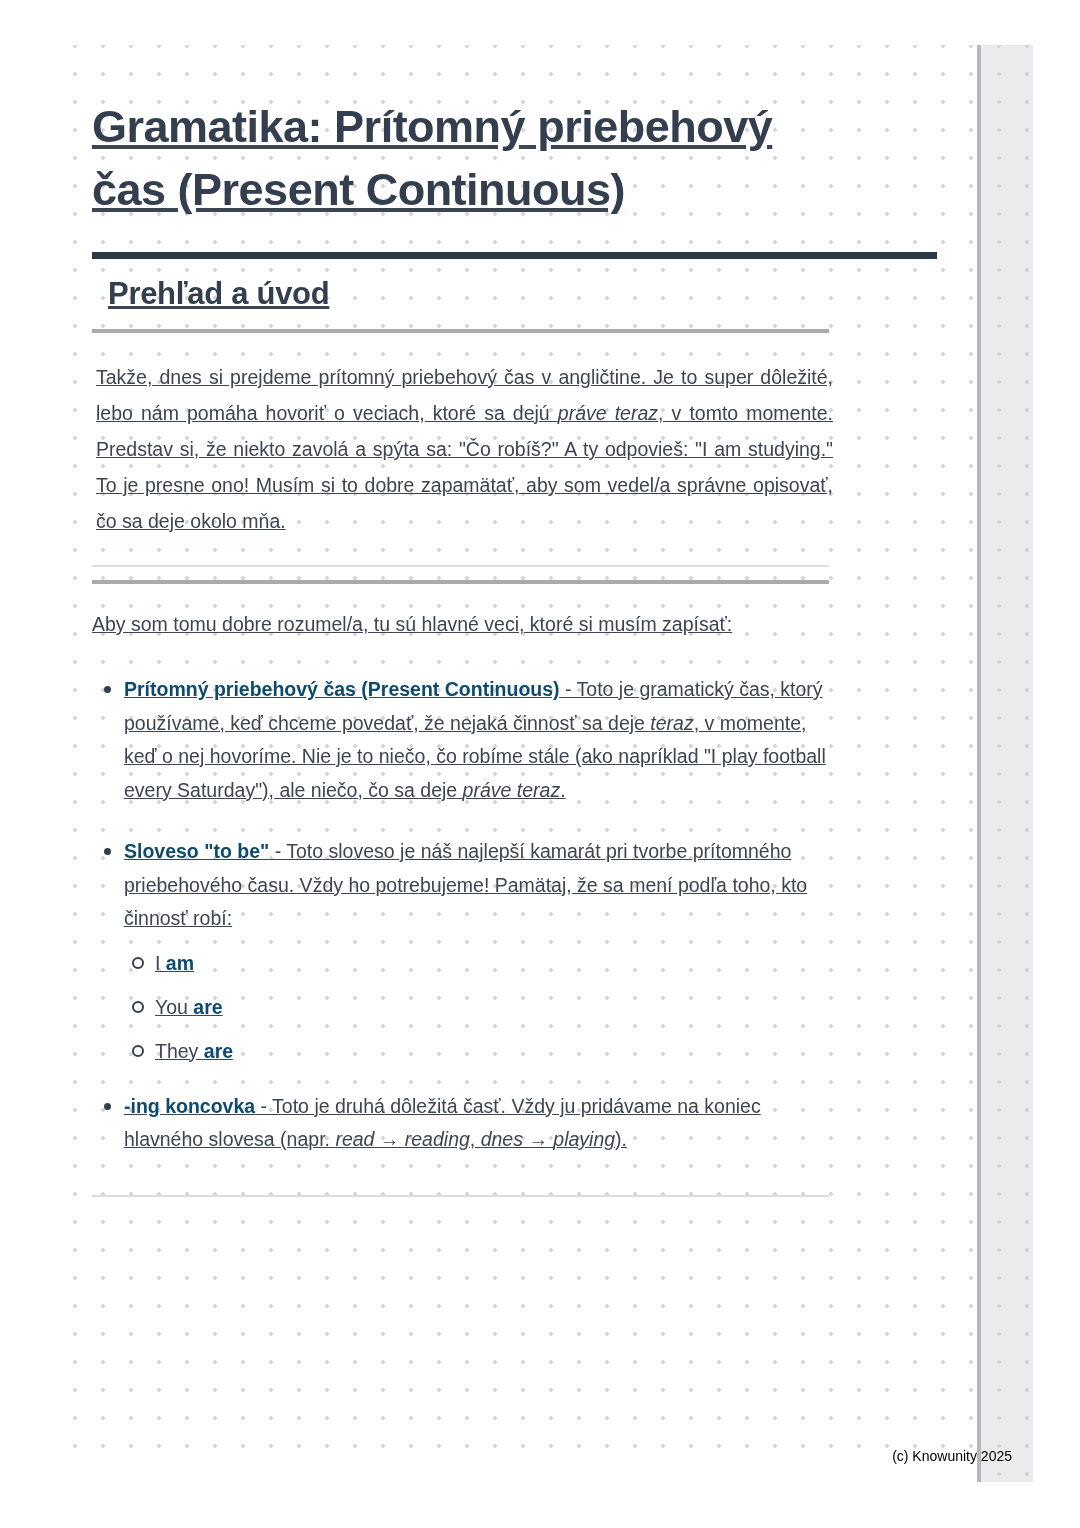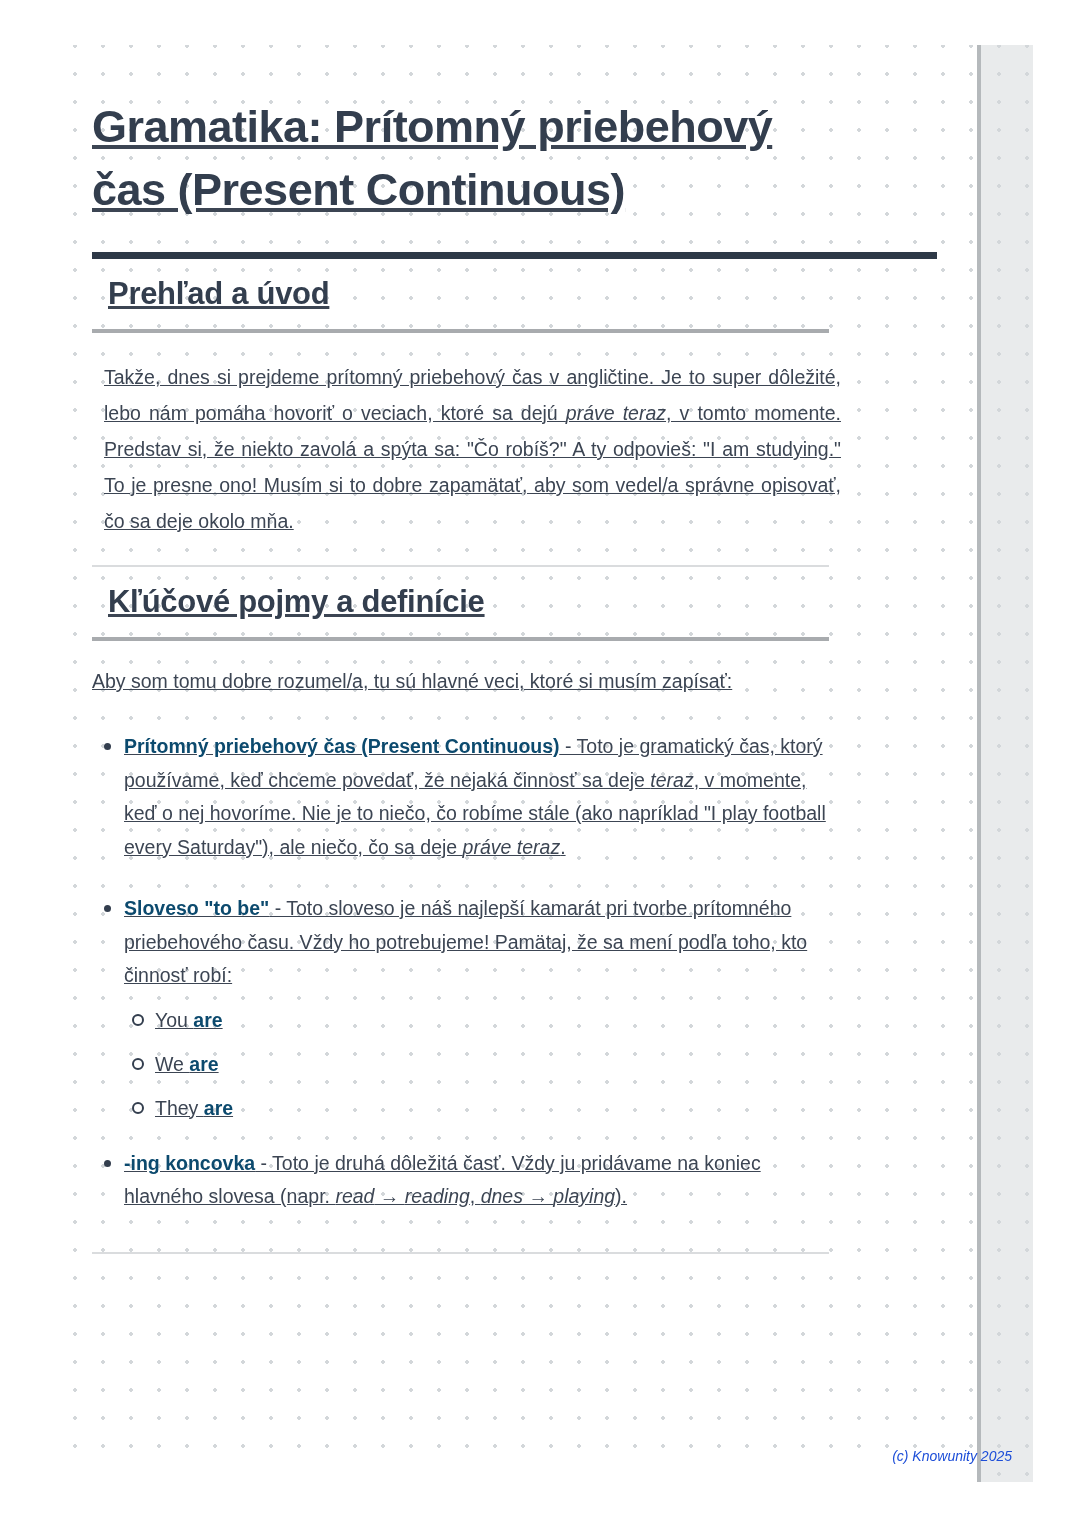--- a/index.html
+++ b/index.html
@@ -56,21 +56,21 @@
     letter-spacing: -0.3px;
   }
   .h2-first { margin-top: 52px; }
   .h2-second { margin-top: 50px; }
   .heading-underline {
     margin-top: 13px;
     width: 737px; height: 4px;
     background: #a8abae;
   }
   .para {
-    margin: 26px 0 0 12px;
+    margin: 26px 0 0 4px;
     width: 737px;
     font-size: 19.5px; line-height: 36px;
     text-align: justify;
   }
   .intro {
     margin: 25px 0 0 0;
     width: 737px;
     font-size: 19.5px; line-height: 30px;
   }
   .divider {
@@ -110,23 +110,22 @@
     width: 8px; height: 8px; border-radius: 50%;
     background: transparent;
     border: 2px solid #333e4e;
   }
   .b { font-weight: 700; color: #0c4a6e; }
   .i { font-style: italic; text-align: right; }
   .footer {
     position: absolute;
     top: 1447px; right: 68px;
     font-size: 14px; line-height: 18px;
-    color: #1d4ed8;
+    color: #000000;
     z-index: 3;
-    font-style: italic;
   }
 </style>
 </head>
 <body>
 
 <div class="main-dots dotted"></div>
 <div class="side-strip dotted"></div>
 
 <div class="content">
 
@@ -135,33 +134,32 @@
 
   <section>
     <h2 class="section-heading h2-first">Prehľad a úvod</h2>
     <div class="heading-underline"></div>
     <p class="para"><span>Takže, dnes si prejdeme prítomný priebehový čas v angličtine. Je to super dôležité, lebo nám pomáha hovoriť o veciach, ktoré sa dejú </span><span class="i">práve teraz</span><span>, v tomto momente. Predstav si, že niekto zavolá a spýta sa: "Čo robíš?" A ty odpovieš: "I am studying." To je presne ono! Musím si to dobre zapamätať, aby som vedel/a správne opisovať, čo sa deje okolo mňa.</span></p>
   </section>
 
   <div class="divider"></div>
 
   <section>
-    <h2 class="section-heading h2-second">Kľúčové pojmy a definície</h2>
     <div class="heading-underline"></div>
     <p class="intro">Aby som tomu dobre rozumel/a, tu sú hlavné veci, ktoré si musím zapísať:</p>
 
     <ul class="bullets">
       <li>
         <span><span class="b">Prítomný priebehový čas (Present Continuous)</span><span> - Toto je gramatický čas, ktorý používame, keď chceme povedať, že nejaká činnosť sa deje </span><span class="i">teraz</span><span>, v momente, keď o nej hovoríme. Nie je to niečo, čo robíme stále (ako napríklad "I play football every Saturday"), ale niečo, čo sa deje </span><span class="i">práve teraz</span><span>.</span></span>
       </li>
       <li>
         <span><span class="b">Sloveso "to be"</span><span> - Toto sloveso je náš najlepší kamarát pri tvorbe prítomného priebehového času. Vždy ho potrebujeme! Pamätaj, že sa mení podľa toho, kto činnosť robí:</span></span>
         <ul class="subbullets">
+          <li><span><span>I </span><span class="b">am</span></span></li>
           <li><span><span>You </span><span class="b">are</span></span></li>
-          <li><span><span>We </span><span class="b">are</span></span></li>
           <li><span><span>They </span><span class="b">are</span></span></li>
         </ul>
       </li>
       <li>
         <span><span class="b">-ing koncovka</span><span> - Toto je druhá dôležitá časť. Vždy ju pridávame na koniec hlavného slovesa (napr. </span><span class="i">read</span><span> → </span><span class="i">reading</span><span>, </span><span class="i">dnes</span><span> → </span><span class="i">playing</span><span>).</span></span>
       </li>
     </ul>
   </section>
 
   <div class="divider divider-bottom"></div>

